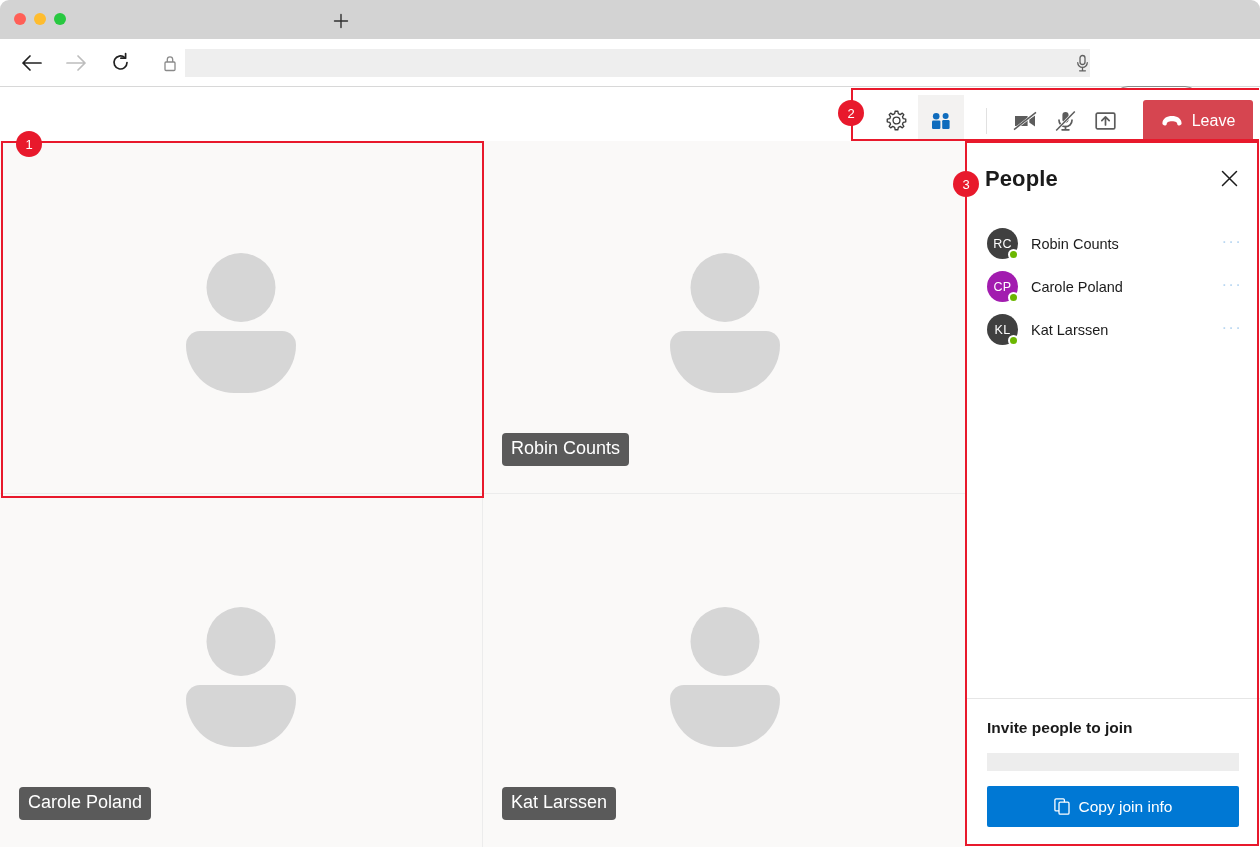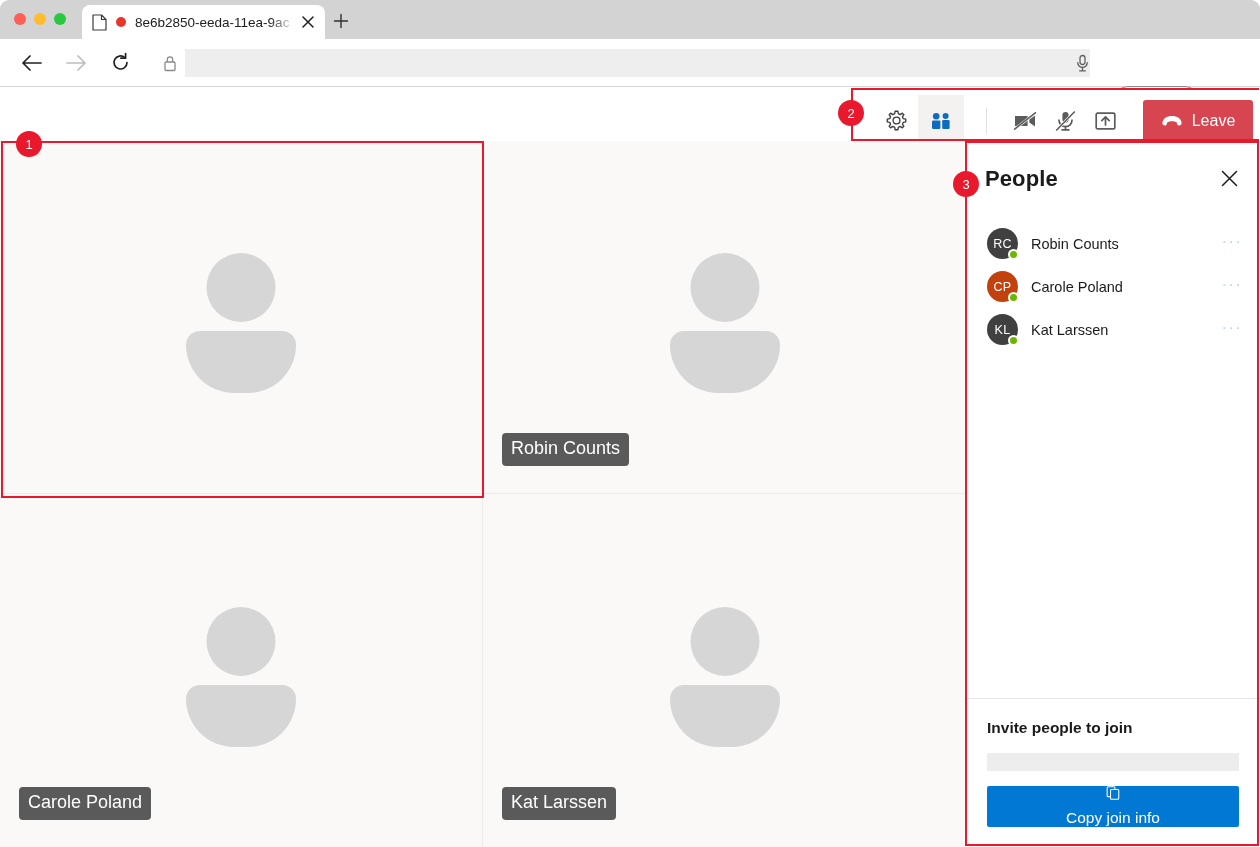--- a/index.html
+++ b/index.html
@@ -241,21 +241,21 @@
   .invite-title {
     font-size: 15.5px; font-weight: bold; color: #1b1b1b;
     margin-bottom: 16px;
   }
   .invite-link-redacted {
     height: 18px; background: #ededed; margin-bottom: 15px;
   }
   .copy-btn {
     height: 41px; background: #0078d4;
     border-radius: 2px;
-    display: flex; align-items: center; justify-content: center; gap: 9px; flex-direction: column;
+    display: flex; align-items: center; justify-content: center; gap: 9px;
   }
   .copy-label { color: #ffffff; font-size: 15.5px; }
 
   
   .anno-box {
     position: absolute;
     border: 2px solid #e8192c;
     pointer-events: none;
   }
   .anno-num {
@@ -271,33 +271,20 @@
 
 <div id="app">
 
   <div class="browser-tabstrip">
     <div class="traffic-lights">
       <div class="tl tl-red"></div>
       <div class="tl tl-yellow"></div>
       <div class="tl tl-green"></div>
     </div>
 
-    <div class="tab">
-      <svg class="tab-page-icon" viewBox="0 0 15 17">
-        <path d="M1,1 L9.5,1 L14,5.5 L14,16 L1,16 Z" fill="#ffffff" stroke="#3a3a3a" stroke-width="1.2" stroke-linejoin="round"></path>
-        <path d="M9.5,1 L9.5,5.5 L14,5.5" fill="none" stroke="#3a3a3a" stroke-width="1.2" stroke-linejoin="round"></path>
-      </svg>
-      <div class="tab-rec-dot"></div>
-      <div class="tab-title">8e6b2850-eeda-11ea-9ac</div>
-      <div class="tab-close">
-        <svg width="12" height="12" viewBox="0 0 12 12">
-          <path d="M1,1 L11,11 M11,1 L1,11" stroke="#202020" stroke-width="1.5" stroke-linecap="round"></path>
-        </svg>
-      </div>
-    </div>
 
     <div class="tab-new">
       <svg width="16" height="16" viewBox="0 0 16 16">
         <path d="M8,1.5 L8,14.5 M1.5,8 L14.5,8" stroke="#303030" stroke-width="1.4" stroke-linecap="round"></path>
       </svg>
     </div>
   </div>
 
   <div class="browser-toolbar">
     <div class="nav-btn">
@@ -453,21 +440,21 @@
       <div class="person-row">
         <div class="p-avatar" style="background:#404040">
           <span>RC</span>
           <span class="p-presence"></span>
         </div>
         <div class="p-name">Robin Counts</div>
         <div class="p-more">···</div>
       </div>
 
       <div class="person-row">
-        <div class="p-avatar" style="background:#c2410c">
+        <div class="p-avatar" style="background:#a21caf">
           <span>CP</span>
           <span class="p-presence"></span>
         </div>
         <div class="p-name">Carole Poland</div>
         <div class="p-more">···</div>
       </div>
 
       <div class="person-row">
         <div class="p-avatar" style="background:#404040">
           <span>KL</span>

